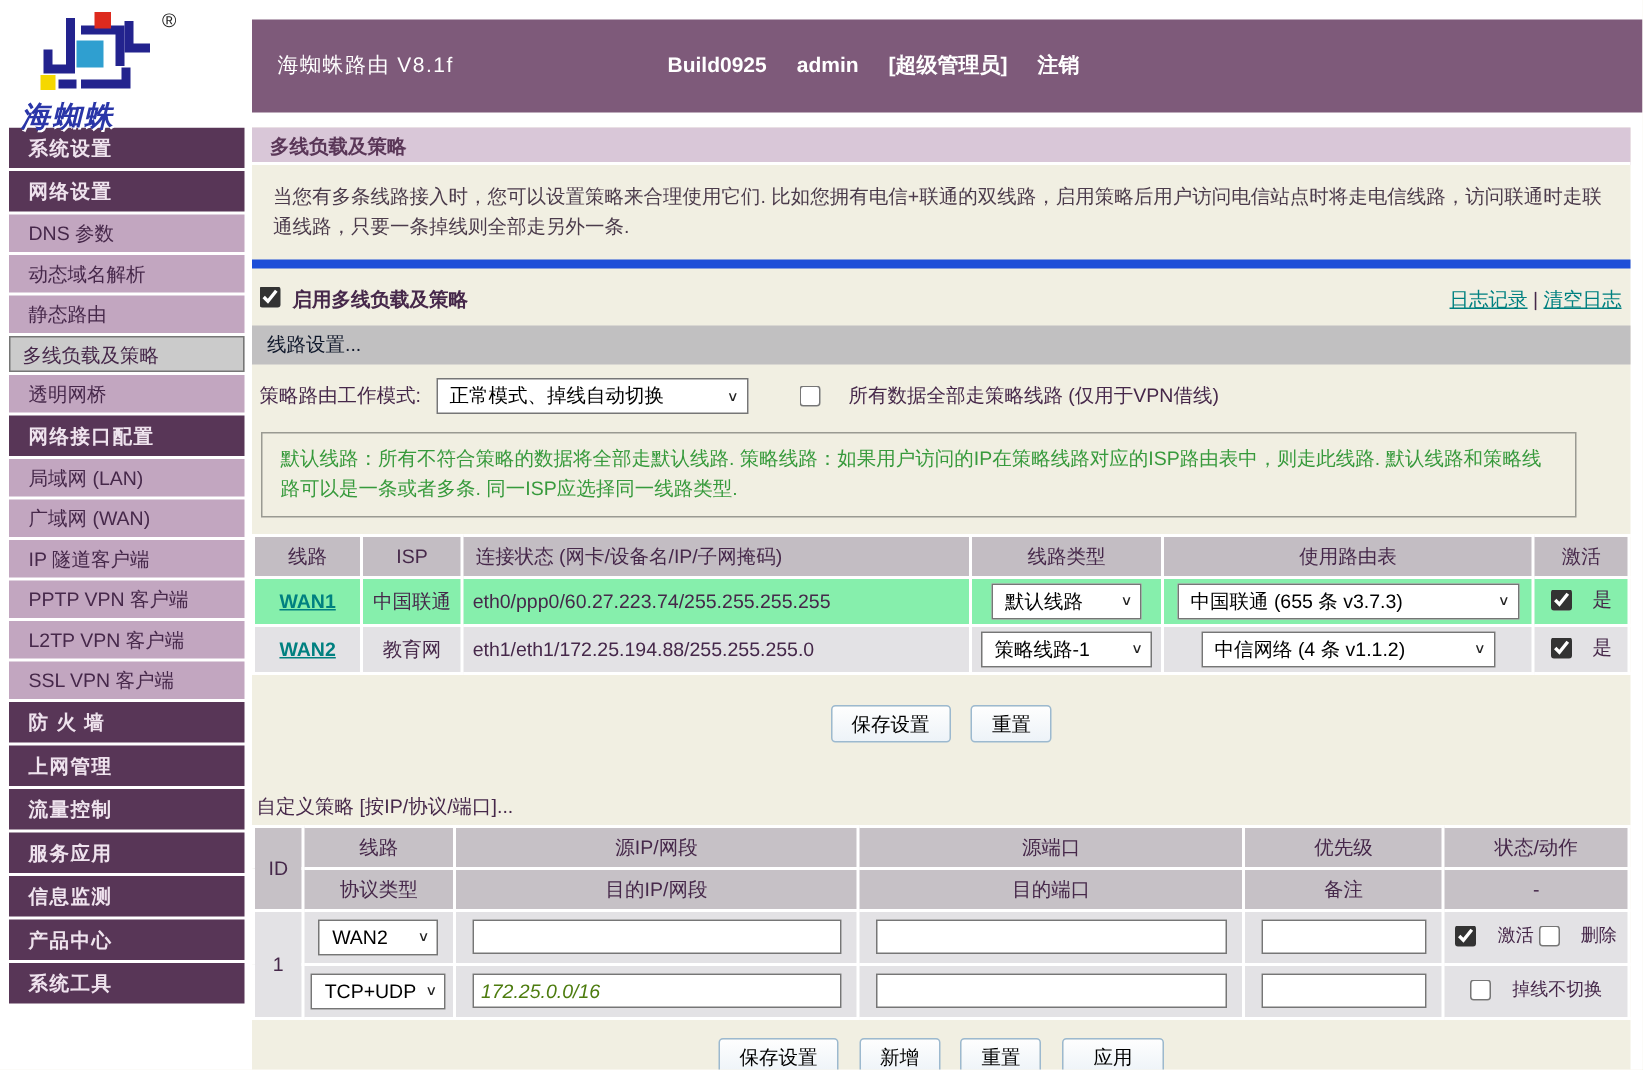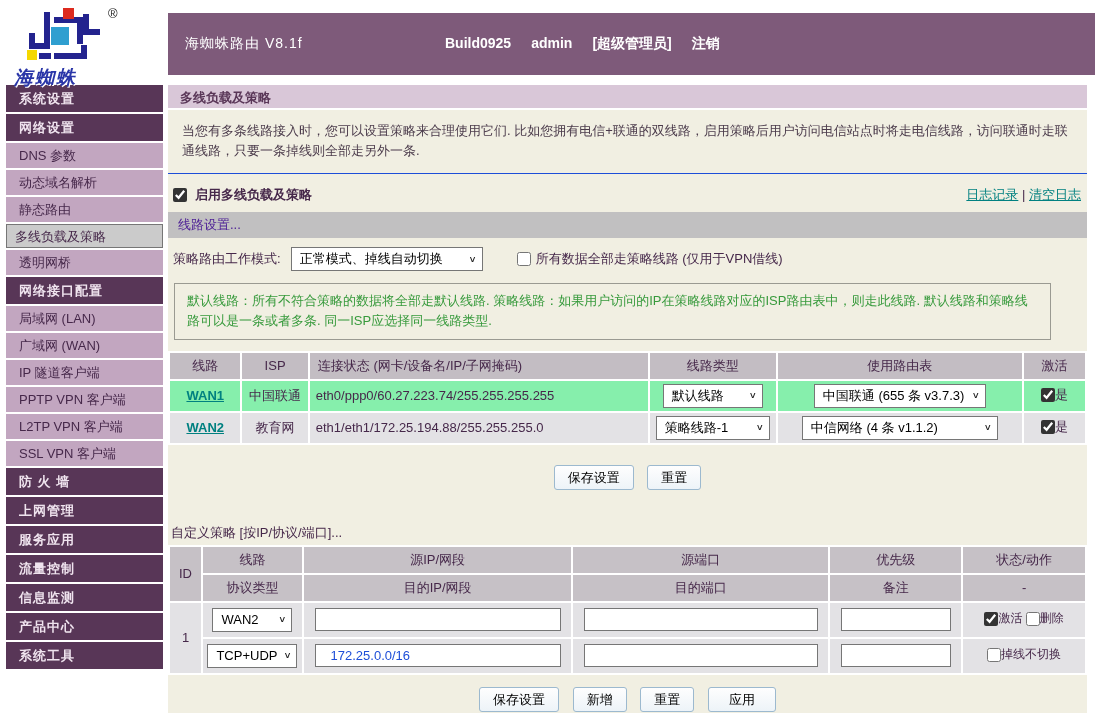--- a/index.html
+++ b/index.html
@@ -20,62 +20,62 @@
 
   
   .right { flex:1; }
   .topbar { margin-top:13px; height:62px; background:#7e5a7a; color:#fff; display:flex; align-items:center; padding-left:17px; }
   .brand { font-weight:normal; font-size:14px; width:260px; letter-spacing:1px; }
   .topgroup { display:flex; gap:20px; font-weight:bold; font-size:14px; }
   .topgroup a { color:#fff; text-decoration:none; cursor:pointer; }
 
   .content { margin-top:10px; width:919px; background:#f1efe2; padding-bottom:14px; }
   .page-title { height:25px; line-height:25px; background:#d9c7d8; color:#5a3758; font-weight:bold; padding-left:12px; border-bottom:2px solid #fff; }
-  .desc { padding:11px 16px 12px 14px; color:#4b3b4b; line-height:1.55; border-bottom:1px solid #1d4ed8; }
+  .desc { padding:11px 16px 12px 14px; color:#4b3b4b; line-height:1.55; border-bottom:6px solid #1d4ed8; }
 
   .enable-row { display:flex; justify-content:space-between; align-items:flex-end; padding:12px 6px 4px 5px; }
-  .enable-left { display:flex; align-items:center; gap:8px; color:#46284a; font-weight:bold; }
+  .enable-left { display:flex; align-items:flex-start; gap:8px; color:#46284a; font-weight:bold; }
   .links { color:#46284a; }
   .links a { color:#008080; text-decoration:underline; cursor:pointer; }
 
-  .section-bar { margin-top:4px; height:26px; line-height:26px; background:#c1c0c1; color:#4c1d95; padding-left:10px; }
+  .section-bar { margin-top:4px; height:26px; line-height:26px; background:#c1c0c1; color:#0f172a; padding-left:10px; }
 
   .mode-row { display:flex; align-items:center; gap:10px; padding:9px 0 2px 5px; color:#46284a; }
   .mode-row .gap { width:14px; }
 
   .sel { display:inline-flex; align-items:center; justify-content:space-between; background:#fff;
          border:1px solid #767676; height:24px; padding:0 5px 0 8px; color:#000; cursor:pointer; }
   .chev { font-size:11px; color:#222; transform:scaleY(.8); margin-left:6px; }
 
   .note-box { margin:10px 36px 2px 6px; border:1px solid #9a9a92; padding:7px 12px; color:#379a3c; line-height:1.55; }
 
   table { border-collapse:collapse; width:100%; }
   td,th { border:2px solid #ffffff; font-weight:normal; }
   .lines-table { margin-top:11px; }
   .lines-table th { background:#c3bdc3; color:#46284a; height:28px; padding:0 6px; }
   .lines-table td { height:32px; padding:0 6px; color:#46284a; }
   .lines-table .th-status { text-align:left; padding-left:8px; }
   .row-a td { background:#86efac; }
   .row-b td { background:#e3e2e5; }
   .lines-table a { color:#008080; text-decoration:underline; font-weight:bold; cursor:pointer; }
   .c { text-align:center; }
-  .chk-label { display:inline-flex; align-items:center; gap:0; color:#46284a;justify-content:space-between; }
+  .chk-label { display:inline-flex; align-items:center; gap:14px; color:#46284a;justify-content:space-between; }
   input[type=checkbox]{ width:14px; height:14px; accent-color:#333; }
 
   .btn-row { text-align:center; margin-top:20px; }
   .btn { display:inline-block; height:25px; padding:3px 13px; margin:0 5px; border:1px solid #9cb9cf; border-radius:3px;
          background:linear-gradient(#fefefe,#edf3f8); color:#000; font-size:13px; cursor:pointer;
          font-family:"Liberation Sans","DejaVu Sans",sans-serif; }
   .btn-wide { padding:3px 20px; }
 
   .policy-title { margin:34px 0 3px 3px; color:#46284a; }
   .policy-table th { background:#c6c1c6; color:#46284a; height:28px; }
   .policy-table td { background:#e3e2e5; height:36px; color:#46284a; text-align:center; }
-  .txt { border:1px solid #767676; height:23px; background:#fff; padding:0 15px; font-size:13px; width:92%;
-         font-family:"Liberation Sans","DejaVu Sans",sans-serif; color:#1d4ed8; }
+  .txt { border:1px solid #767676; height:23px; background:#fff; padding:0 5px; font-size:13px; width:92%;
+         font-family:"Liberation Sans","DejaVu Sans",sans-serif; color:#4d7c0f;font-style:italic; }
   .txt-sm { width:84%; }
   .status-cell { font-size:12px; }
   .btn-row2 { margin-top:12px; }
 </style>
 </head>
 <body>
 
 <div class="app">
 
   <div class="left">
@@ -105,22 +105,22 @@
       <div class="nav nav-item">透明网桥</div>
       <div class="nav nav-sec">网络接口配置</div>
       <div class="nav nav-item">局域网 (LAN)</div>
       <div class="nav nav-item">广域网 (WAN)</div>
       <div class="nav nav-item">IP 隧道客户端</div>
       <div class="nav nav-item">PPTP VPN 客户端</div>
       <div class="nav nav-item">L2TP VPN 客户端</div>
       <div class="nav nav-item">SSL VPN 客户端</div>
       <div class="nav nav-sec">防 火 墙</div>
       <div class="nav nav-sec">上网管理</div>
+      <div class="nav nav-sec">流量控制</div>
       <div class="nav nav-sec">服务应用</div>
-      <div class="nav nav-sec">流量控制</div>
       <div class="nav nav-sec">信息监测</div>
       <div class="nav nav-sec">产品中心</div>
       <div class="nav nav-sec">系统工具</div>
     </nav>
   </div>
 
   <div class="right">
     <div class="topbar">
       <span class="brand">海蜘蛛路由 V8.1f</span>
       <span class="topgroup">
@@ -144,21 +144,21 @@
           <a>日志记录</a>
           <span>|</span>
           <a>清空日志</a>
         </span>
       </div>
 
       <div class="section-bar">线路设置...</div>
 
       <div class="mode-row">
         <span>策略路由工作模式:</span>
-        <span class="sel" style="width:192px">
+        <span class="sel" style="width:208px">
           <span>正常模式、掉线自动切换</span>
           <span class="chev">∨</span>
         </span>
         <span class="gap"></span>
         <label class="chk-label">
           <input type="checkbox" style="">
           <span style="margin-left:5px">所有数据全部走策略线路 (仅用于VPN借线)</span>
         </label>
       </div>
 
@@ -186,21 +186,21 @@
           <td class="c"><a>WAN1</a></td>
           <td class="c">中国联通</td>
           <td>eth0/ppp0/60.27.223.74/255.255.255.255</td>
           <td class="c">
             <span class="sel" style="width:100px">
               <span>默认线路</span>
               <span class="chev">∨</span>
             </span>
           </td>
           <td class="c">
-            <span class="sel" style="width:172px">
+            <span class="sel" style="width:228px">
               <span>中国联通 (655 条 v3.7.3)</span>
               <span class="chev">∨</span>
             </span>
           </td>
           <td class="c">
             <label class="chk-label">
               <input type="checkbox" checked="" style="">
               <span>是</span>
             </label>
           </td>

